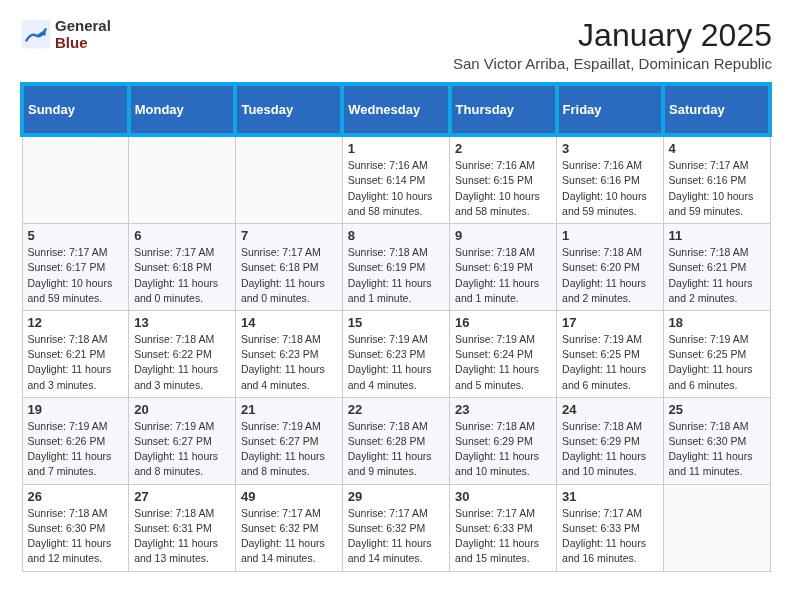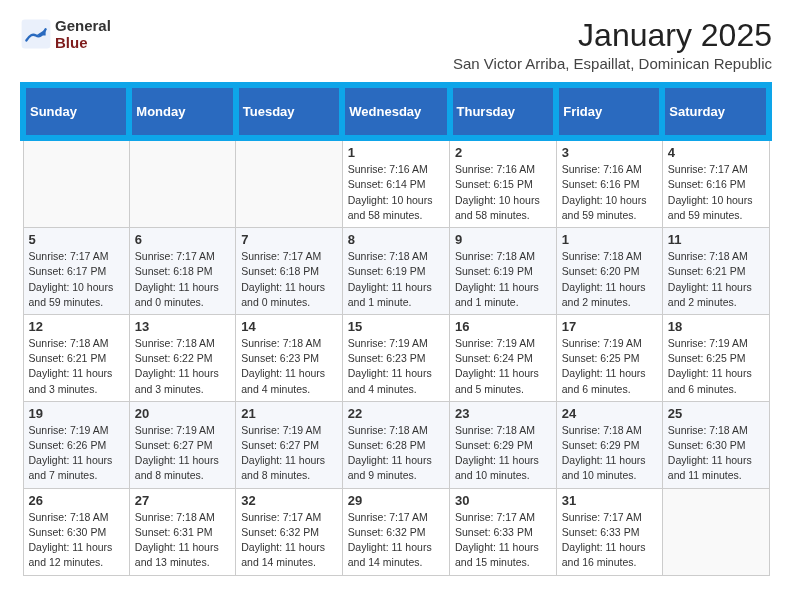--- a/index.html
+++ b/index.html
@@ -54,21 +54,21 @@
       border-collapse: collapse;
       margin-top: 10px;
     }
     .calendar th {
       background: #2a6abf;
       color: #fff;
       font-size: 13px;
       font-weight: bold;
       padding: 16px 4px;
       text-align: left;
-      border: 6px solid #0ea5e9;
+      border: 4px solid #0ea5e9;
     }
     .calendar td {
       border: 1px solid #ccc;
       vertical-align: top;
       padding: 4px 5px;
       width: 108px;
       min-height: 80px;
       font-size: 11px;
       color: #333;
       background: #fff;
@@ -297,21 +297,21 @@
 Sunset: 6:30 PM
 Daylight: 11 hours and 12 minutes.</div>
         </td>
         <td>
           <span class="day-num">27</span>
           <div class="day-info" style="white-space: pre-line;">Sunrise: 7:18 AM
 Sunset: 6:31 PM
 Daylight: 11 hours and 13 minutes.</div>
         </td>
         <td>
-          <span class="day-num">32</span>
+          <span class="day-num">49</span>
           <div class="day-info" style="white-space: pre-line;">Sunrise: 7:17 AM
 Sunset: 6:32 PM
 Daylight: 11 hours and 14 minutes.</div>
         </td>
         <td>
           <span class="day-num">29</span>
           <div class="day-info" style="white-space: pre-line;">Sunrise: 7:17 AM
 Sunset: 6:32 PM
 Daylight: 11 hours and 14 minutes.</div>
         </td>

